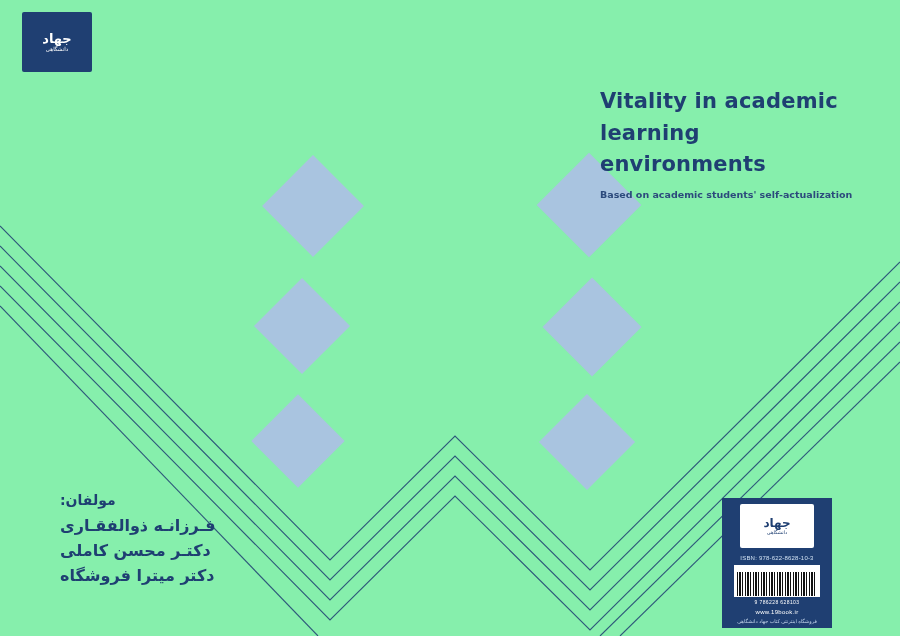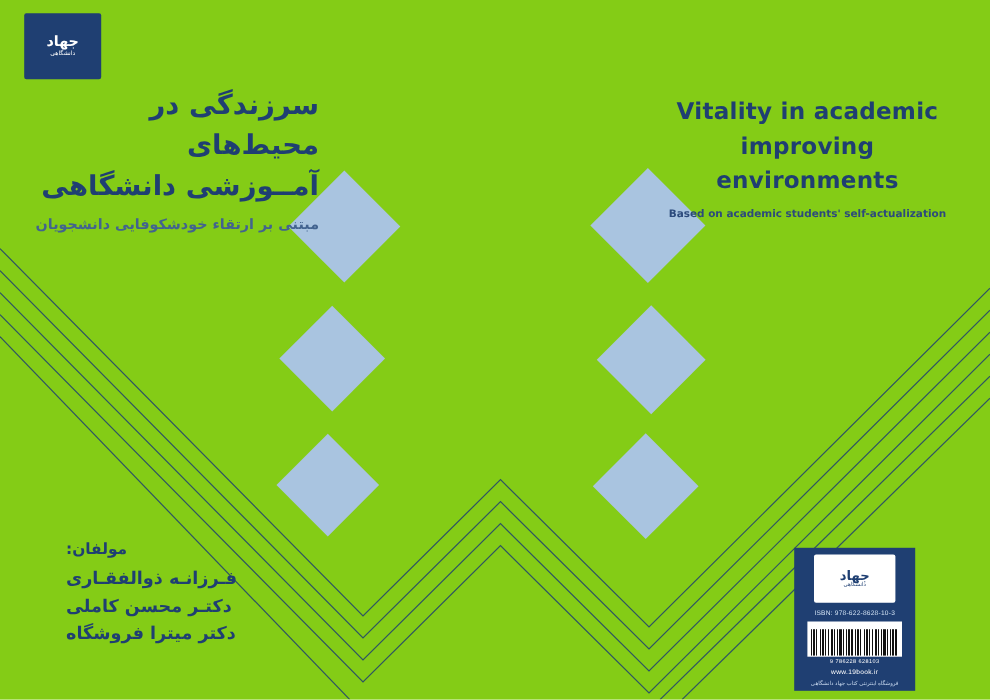--- a/index.html
+++ b/index.html
@@ -5,21 +5,21 @@
   html,body{margin:0;padding:0;}
   body{
     width:900px;height:636px;
     background:#ffffff;
     font-family:"Liberation Sans", sans-serif;
     overflow:hidden;
   }
   .cover{
     position:relative;
     width:900px;height:636px;
-    background:#84cc16;
+    background:#86efac;
     overflow:hidden;
   }
 
   
   .lines{
     position:absolute;left:0;top:0;width:900px;height:636px;
     pointer-events:none;
   }
 
   
@@ -69,21 +69,21 @@
     margin-top:10px;
     color:#42638f;
     font-size:13px;
     font-weight:bold;
     font-family:"DejaVu Sans", sans-serif;
   }
 
   
   .en-block{
     position:absolute;left:600px;top:86px;width:268px;
-    text-align:center;
+    text-align:left;
   }
   .en-title{
     color:#1f3f72;
     font-weight:bold;
     font-size:21px;
     line-height:1.5;
     letter-spacing:.2px;
     font-family:"DejaVu Sans", sans-serif;
   }
   .en-sub{
@@ -173,29 +173,24 @@
   <div class="diamond d5"></div>
   <div class="diamond d6"></div>
 
   <div class="logo-tl">
     <div class="mark">
       <span class="big">جهاد</span>
       <span class="small">دانشگاهی</span>
     </div>
   </div>
 
-  <div class="fa-block">
-    <div class="fa-title">سرزندگی در محیط‌های</div>
-    <div class="fa-title">آمــوزشی دانشگاهی</div>
-    <div class="fa-sub">مبتنی بر ارتقاء خودشکوفایی دانشجویان</div>
-  </div>
 
   <div class="en-block">
     <div class="en-title">Vitality in academic</div>
-    <div class="en-title">improving environments</div>
+    <div class="en-title">learning environments</div>
     <div class="en-sub">Based on academic students' self-actualization</div>
   </div>
 
   <div class="authors">
     <div class="lbl">مولفان:</div>
     <div class="name">فـرزانـه ذوالفقـاری</div>
     <div class="name">دکتـر محسن کاملی</div>
     <div class="name">دکتر میترا فروشگاه</div>
   </div>
 

